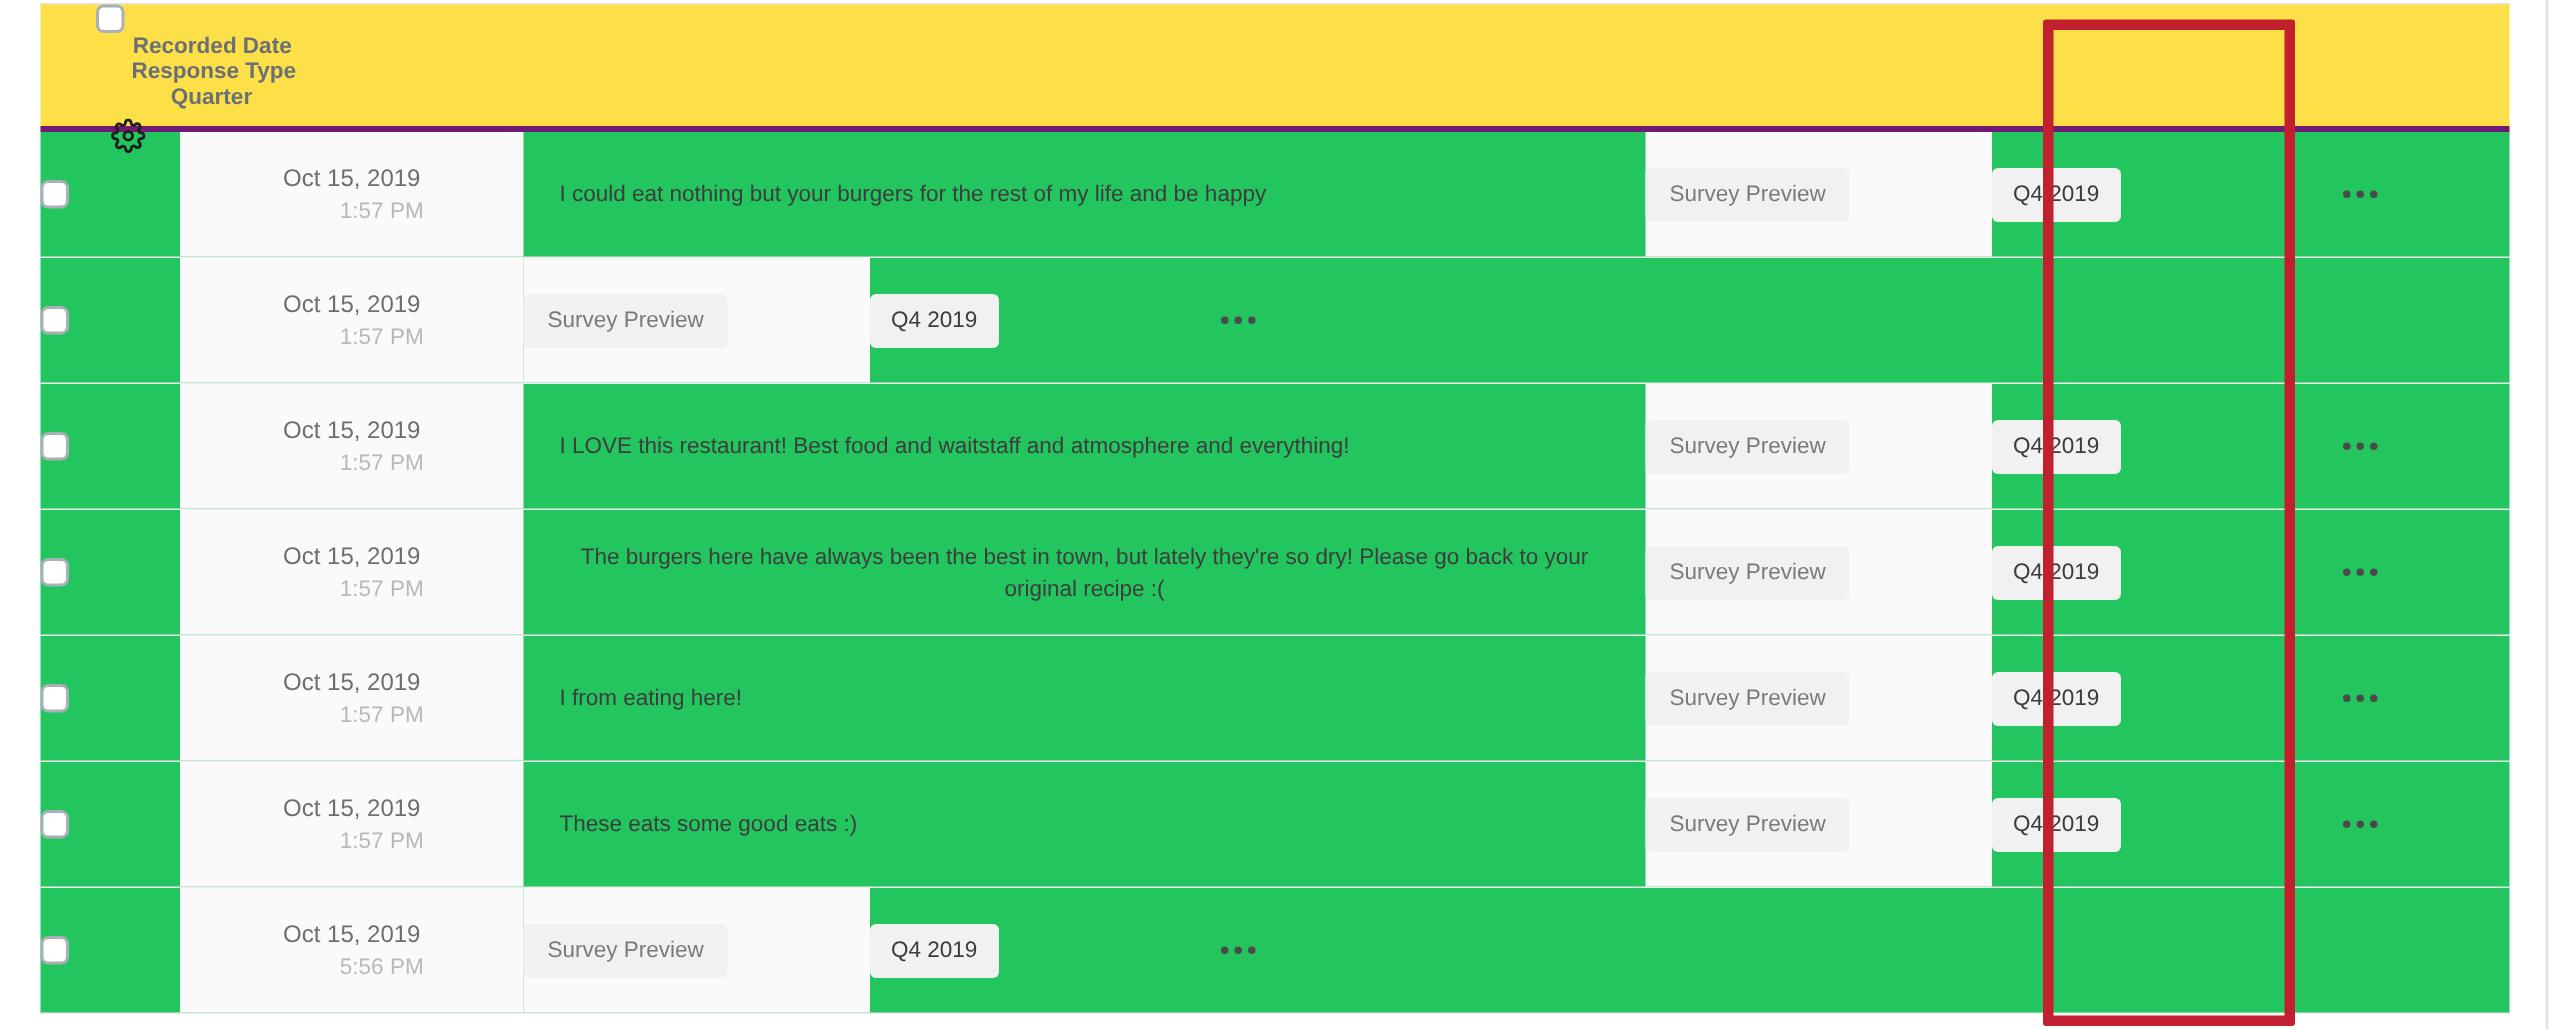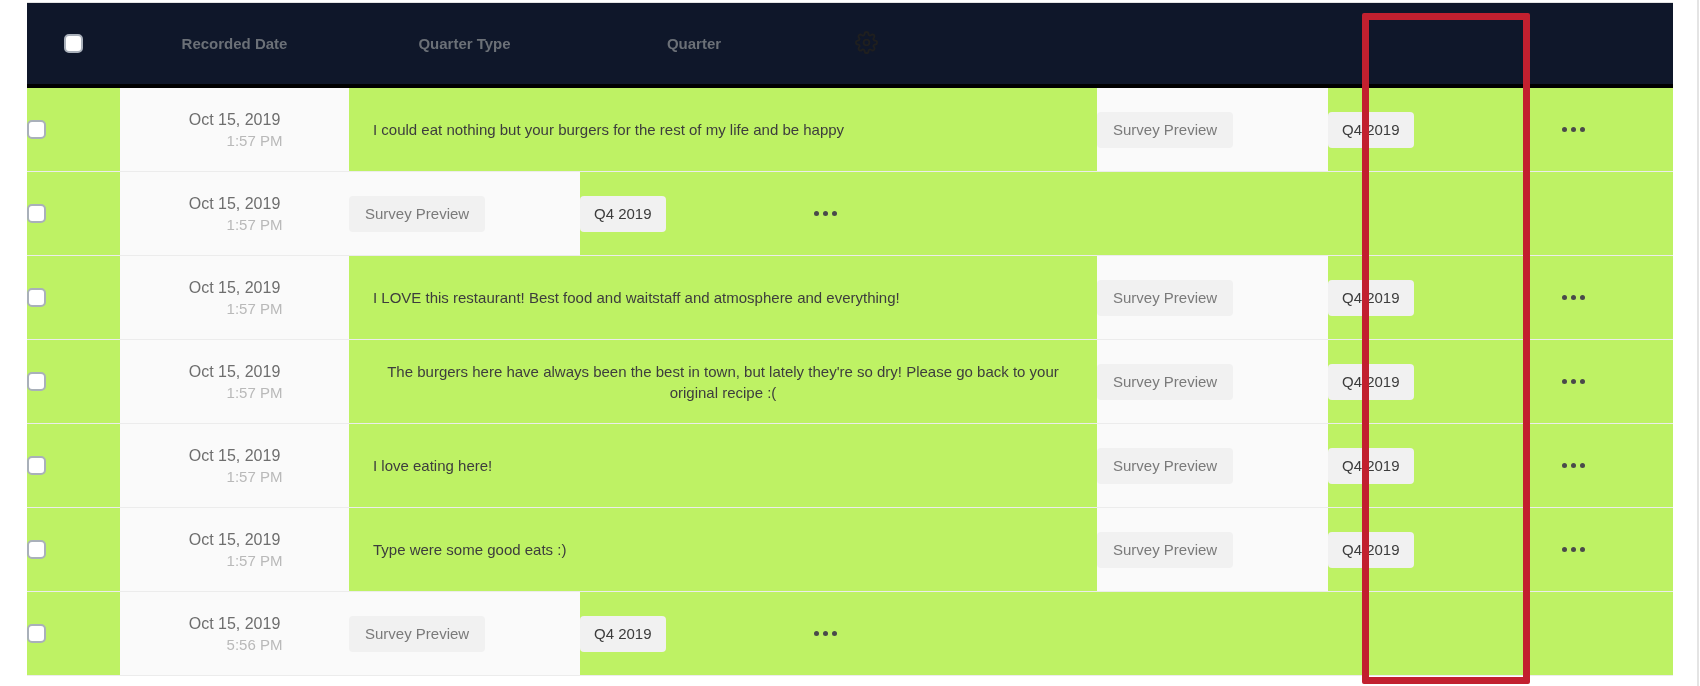--- a/index.html
+++ b/index.html
@@ -12,34 +12,35 @@
     background:#ffffff;
     overflow:hidden;
   }
 
   .table { position:absolute; left:27px; top:2px; width:1646px; }
 
   .header-row {
     display:flex;
     height:86px;
     border-top:1px solid #e3e3e3;
-    border-bottom:4px solid #000000;
-    background:#0f172a;
+    border-bottom:4px solid #701a75;
+    background:#fde047;
+    flex-direction:column;
   }
   .header-cell {
     display:flex; align-items:center; justify-content:center;
     font-size:15px; font-weight:700; color:#6b7077;
     text-align:center;
   }
 
   .row {
     display:flex;
     height:84px;
     border-bottom:1px solid #ececec;
-    background:#bef264;
+    background:#22c55e;
   }
 
   .cell { display:flex; align-items:center; text-align:center; }
 
   .col-select  { width:93px;  }
   .col-date    { width:229px; }
   .col-q1      { width:748px; }
   .col-type    { width:231px; }
   .col-quarter { width:228px; }
   .col-actions { width:117px; }
@@ -102,21 +103,21 @@
   <div class="table">
 
     <div class="header-row">
       <div class="header-cell col-select">
         <span class="checkbox"></span>
       </div>
       <div class="header-cell col-date">
         <span>Recorded Date</span>
       </div>
       <div class="header-cell col-type">
-        <span>Quarter Type</span>
+        <span>Response Type</span>
       </div>
       <div class="header-cell col-quarter">
         <span>Quarter</span>
       </div>
       <div class="header-cell col-actions">
         <button class="gear-button">
           <span>
             <svg viewBox="0 0 24 24" width="23" height="23" fill="none" stroke="#1f1f1f" stroke-width="2" stroke-linecap="round" stroke-linejoin="round">
               <circle cx="12" cy="12" r="3"></circle>
               <path d="M19.4 15a1.65 1.65 0 0 0 .33 1.82l.06.06a2 2 0 0 1 0 2.83 2 2 0 0 1-2.83 0l-.06-.06a1.65 1.65 0 0 0-1.82-.33 1.65 1.65 0 0 0-1 1.51V21a2 2 0 0 1-2 2 2 2 0 0 1-2-2v-.09A1.65 1.65 0 0 0 9 19.4a1.65 1.65 0 0 0-1.82.33l-.06.06a2 2 0 0 1-2.83 0 2 2 0 0 1 0-2.83l.06-.06a1.65 1.65 0 0 0 .33-1.82 1.65 1.65 0 0 0-1.51-1H3a2 2 0 0 1-2-2 2 2 0 0 1 2-2h.09A1.65 1.65 0 0 0 4.6 9a1.65 1.65 0 0 0-.33-1.82l-.06-.06a2 2 0 0 1 0-2.83 2 2 0 0 1 2.83 0l.06.06a1.65 1.65 0 0 0 1.82.33H9a1.65 1.65 0 0 0 1-1.51V3a2 2 0 0 1 2-2 2 2 0 0 1 2 2v.09a1.65 1.65 0 0 0 1 1.51 1.65 1.65 0 0 0 1.82-.33l.06-.06a2 2 0 0 1 2.83 0 2 2 0 0 1 0 2.83l-.06.06a1.65 1.65 0 0 0-.33 1.82V9a1.65 1.65 0 0 0 1.51 1H21a2 2 0 0 1 2 2 2 2 0 0 1-2 2h-.09a1.65 1.65 0 0 0-1.51 1z"></path>
@@ -237,49 +238,49 @@
 
     <div class="row">
       <div class="cell col-select">
           <span class="checkbox"></span>
         </div>
       <div class="cell col-date date-cell">
         <span class="date-line">Oct 15, 2019</span>
         <span class="time-line">1:57 PM</span>
       </div>
       <div class="cell col-q1">
-          <span class="feedback">I love eating here!</span>
-        </div>
-      <div class="cell col-type">
-          <button class="pill-button">Survey Preview</button>
-        </div>
-      <div class="cell col-quarter">
-          <span class="quarter-badge">Q4 2019</span>
-        </div>
-      <div class="cell col-actions">
-        <button class="dots-button">
-            <span class="dots">
-              <span></span>
-              <span></span>
-              <span></span>
-            </span>
-          </button>
-      </div>
-    </div>
-
-    <div class="row">
-      <div class="cell col-select">
-          <span class="checkbox"></span>
-        </div>
-      <div class="cell col-date date-cell">
-        <span class="date-line">Oct 15, 2019</span>
-        <span class="time-line">1:57 PM</span>
-      </div>
-      <div class="cell col-q1">
-          <span class="feedback">Type were some good eats :)</span>
+          <span class="feedback">I from eating here!</span>
+        </div>
+      <div class="cell col-type">
+          <button class="pill-button">Survey Preview</button>
+        </div>
+      <div class="cell col-quarter">
+          <span class="quarter-badge">Q4 2019</span>
+        </div>
+      <div class="cell col-actions">
+        <button class="dots-button">
+            <span class="dots">
+              <span></span>
+              <span></span>
+              <span></span>
+            </span>
+          </button>
+      </div>
+    </div>
+
+    <div class="row">
+      <div class="cell col-select">
+          <span class="checkbox"></span>
+        </div>
+      <div class="cell col-date date-cell">
+        <span class="date-line">Oct 15, 2019</span>
+        <span class="time-line">1:57 PM</span>
+      </div>
+      <div class="cell col-q1">
+          <span class="feedback">These eats some good eats :)</span>
         </div>
       <div class="cell col-type">
           <button class="pill-button">Survey Preview</button>
         </div>
       <div class="cell col-quarter">
           <span class="quarter-badge">Q4 2019</span>
         </div>
       <div class="cell col-actions">
         <button class="dots-button">
             <span class="dots">

